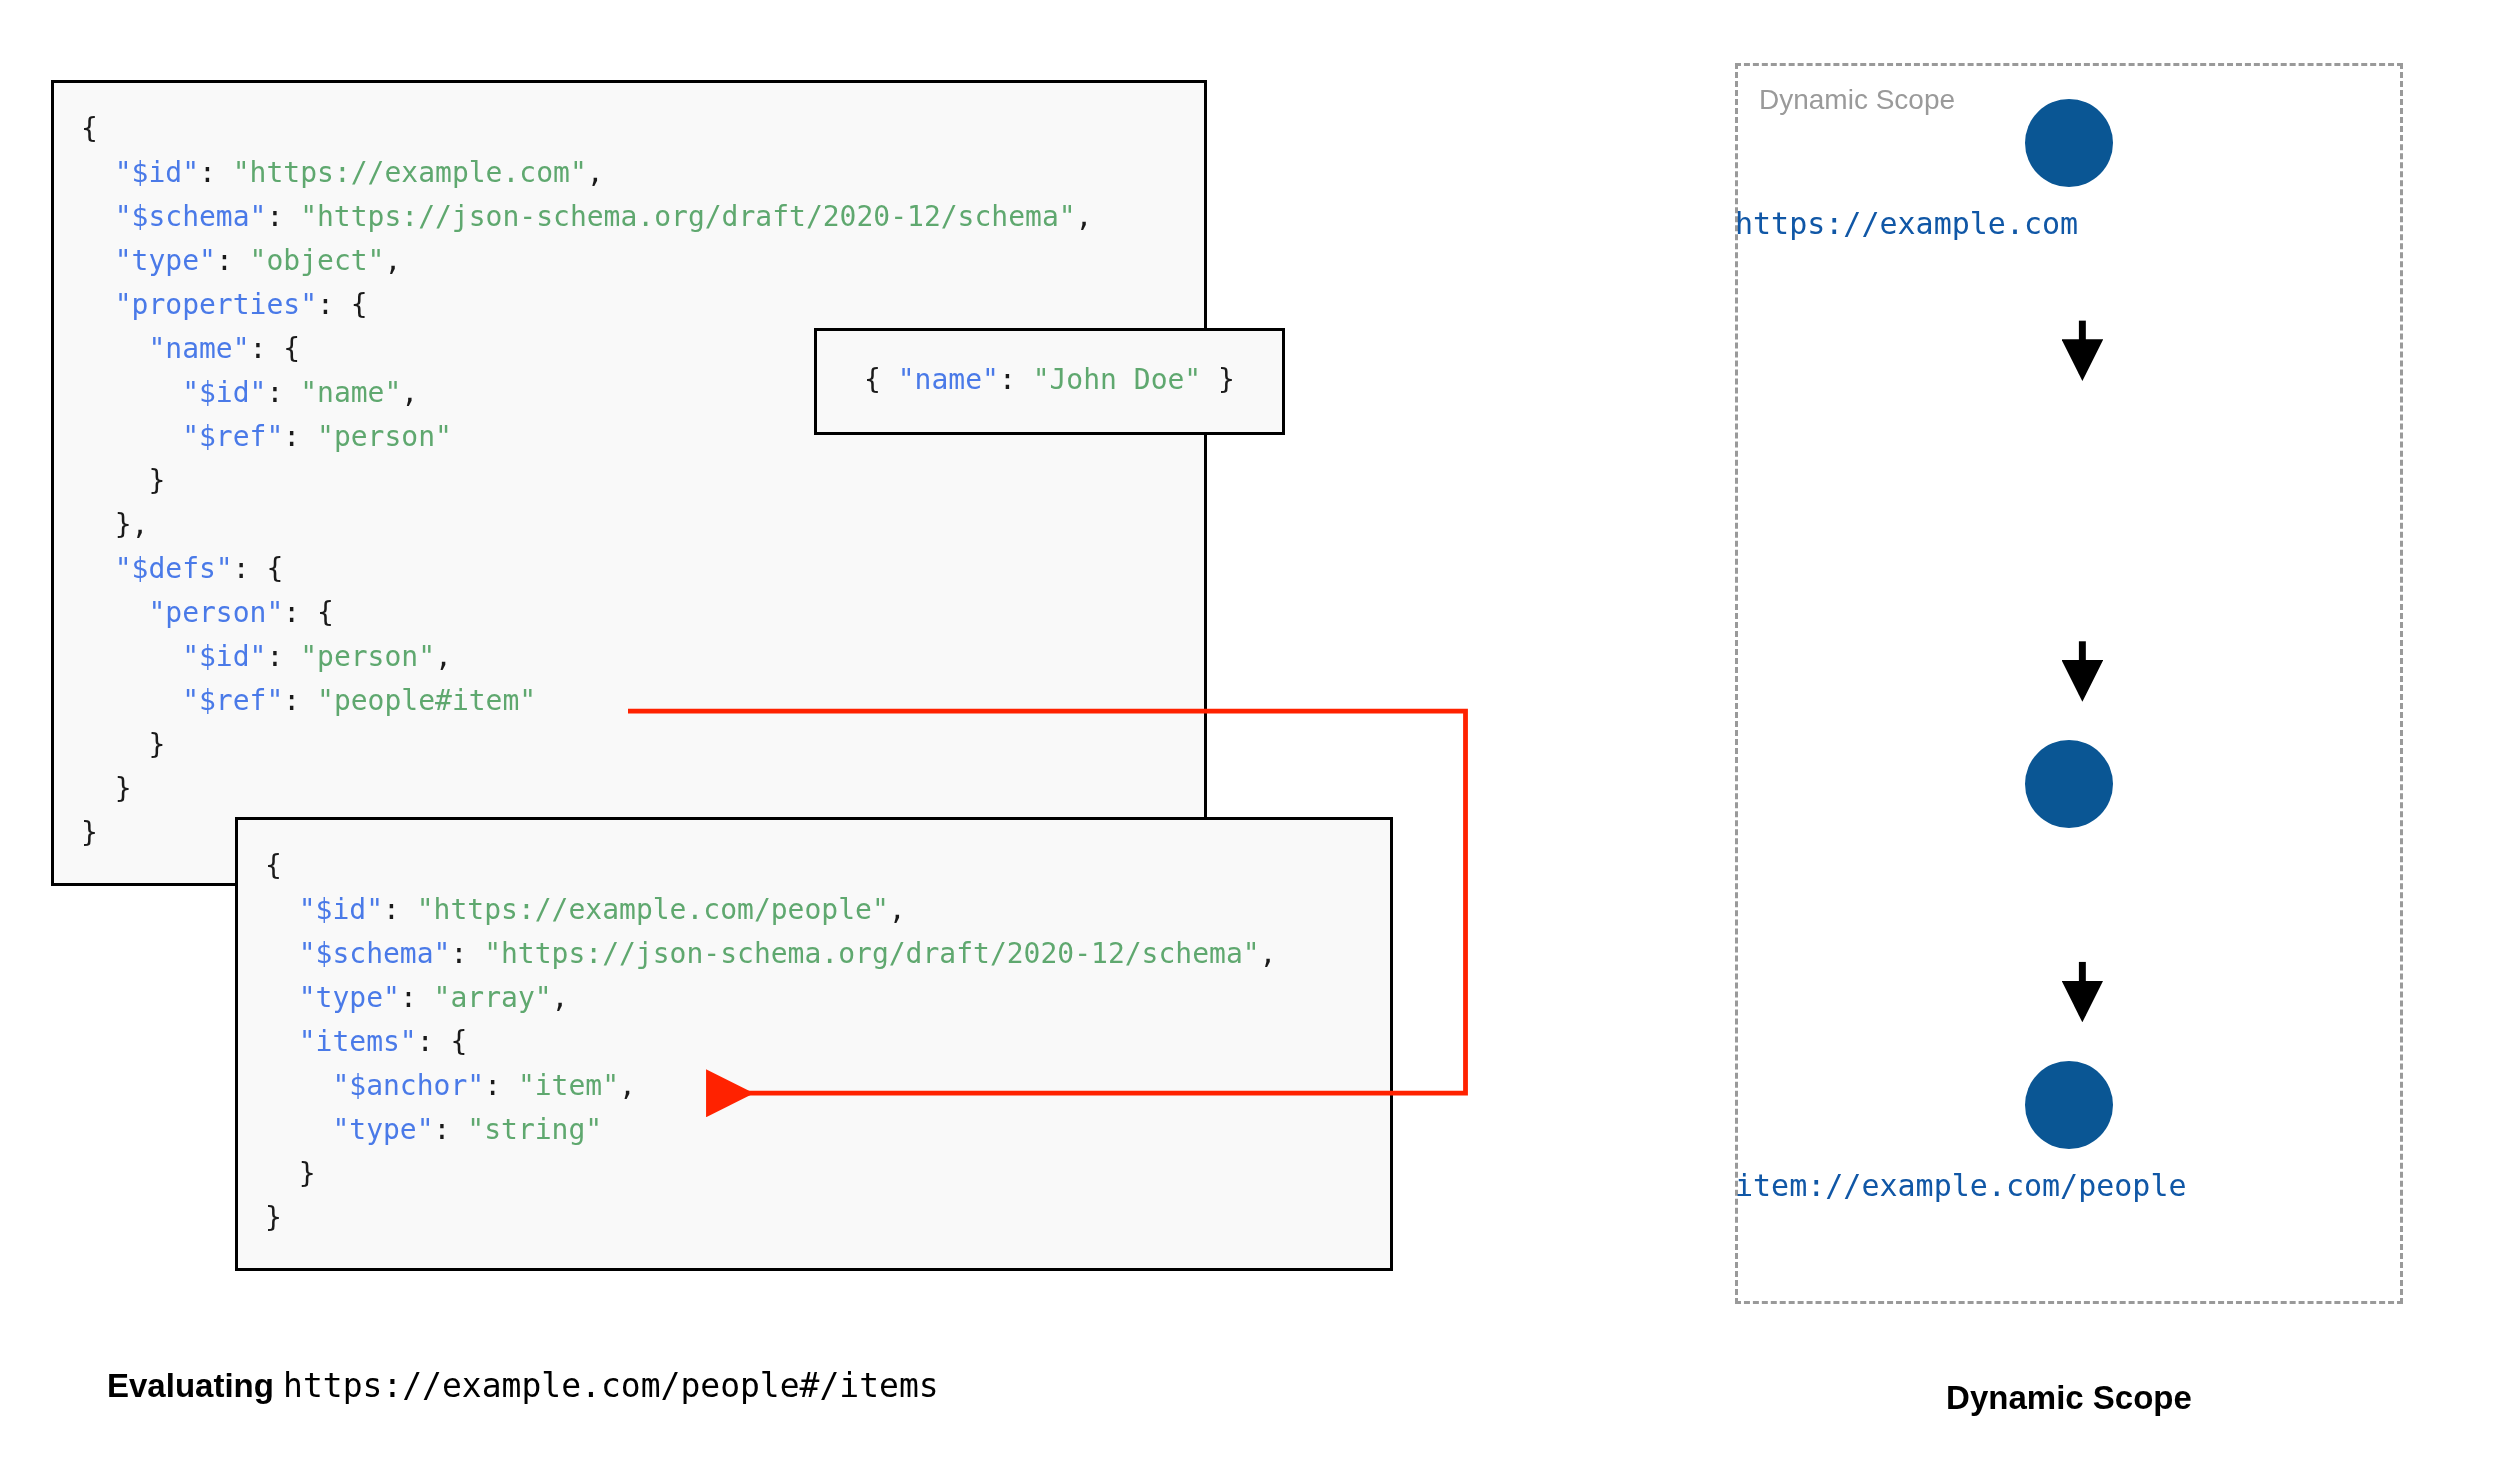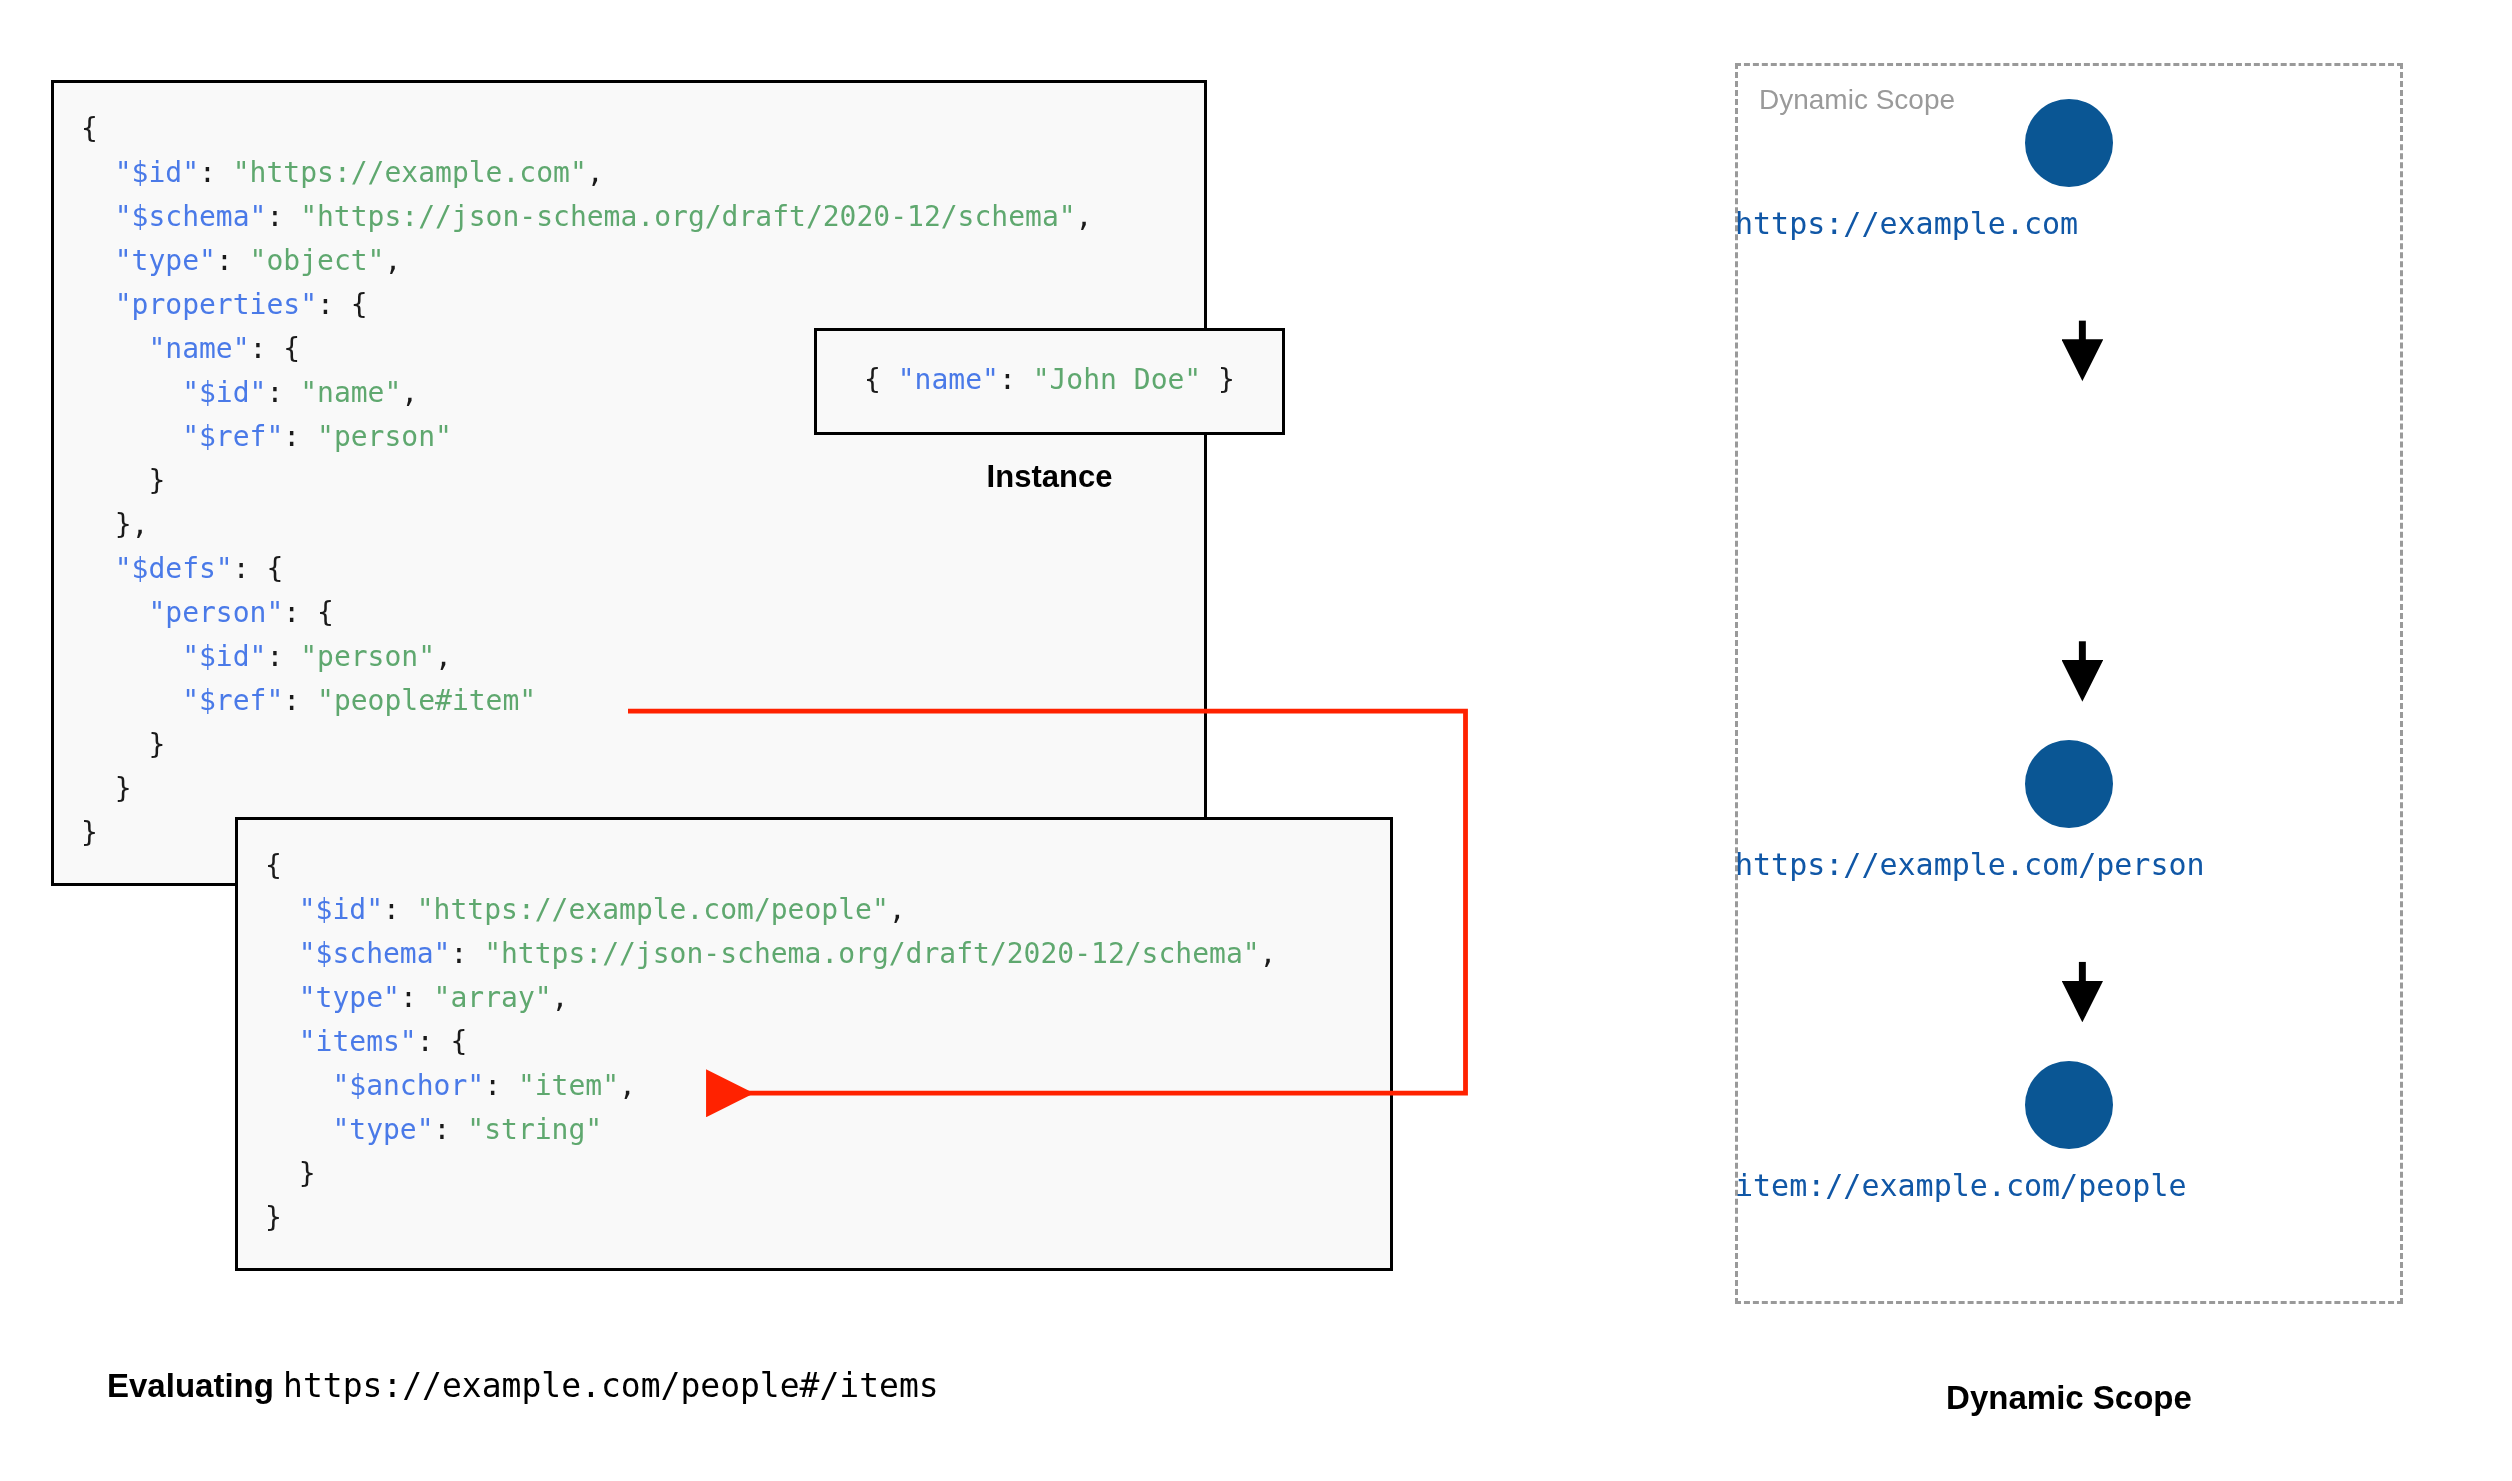--- a/index.html
+++ b/index.html
@@ -174,21 +174,20 @@
 <span class="p">      </span><span class="k">"$id"</span><span class="p">: </span><span class="s">"person"</span><span class="p">,</span>
 <span class="p">      </span><span class="k">"$ref"</span><span class="p">: </span><span class="s">"people#item"</span>
 <span class="p">    }</span>
 <span class="p">  }</span>
 <span class="p">}</span></div>
   </div>
 
   <div class="code-box" id="instance-box">
     <div class="code"><span class="p">{ </span><span class="k">"name"</span><span class="p">: </span><span class="s">"John Doe"</span><span class="p"> }</span></div>
   </div>
-  <div id="instance-caption">Instance</div>
 
   <div class="code-box" id="people-box">
     <div class="code"><span class="p">{</span>
 <span class="p">  </span><span class="k">"$id"</span><span class="p">: </span><span class="s">"https://example.com/people"</span><span class="p">,</span>
 <span class="p">  </span><span class="k">"$schema"</span><span class="p">: </span><span class="s">"https://json-schema.org/draft/2020-12/schema"</span><span class="p">,</span>
 <span class="p">  </span><span class="k">"type"</span><span class="p">: </span><span class="s">"array"</span><span class="p">,</span>
 <span class="p">  </span><span class="k">"items"</span><span class="p">: {</span>
 <span class="p">    </span><span class="k">"$anchor"</span><span class="p">: </span><span class="s">"item"</span><span class="p">,</span>
 <span class="p">    </span><span class="k">"type"</span><span class="p">: </span><span class="s">"string"</span>
 <span class="p">  }</span>
@@ -217,21 +216,20 @@
     <line x1="650" y1="1082" x2="650" y2="1182" stroke="#000000" stroke-width="13" marker-end="url(#blackhead)"></line>
     <line x1="650" y1="1682" x2="650" y2="1782" stroke="#000000" stroke-width="13" marker-end="url(#blackhead)"></line>
   </svg>
 
   <div class="scope-node" style="top:99px">
     <div class="scope-circle"></div>
     <div class="scope-url">https://example.com</div>
   </div>
   <div class="scope-node" style="top:740px">
     <div class="scope-circle"></div>
-    <div class="scope-url">https://example.com/person</div>
   </div>
   <div class="scope-node" style="top:1061px">
     <div class="scope-circle"></div>
     <div class="scope-url">item://example.com/people</div>
   </div>
 
   <div id="eval-caption">
     <span class="bold-part">Evaluating</span><span> </span><span class="mono-part">https://example.com/people#/items</span>
   </div>
   <div id="scope-caption">Dynamic Scope</div>

